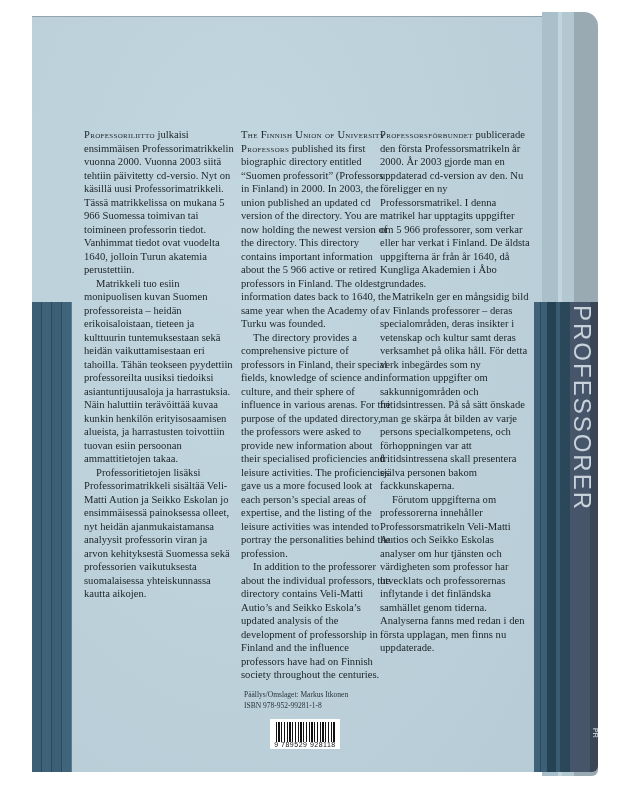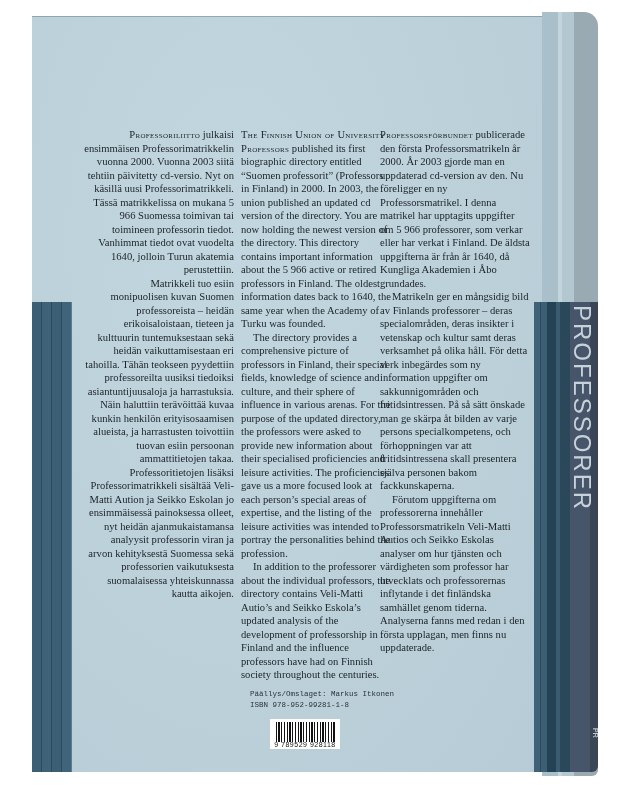--- a/index.html
+++ b/index.html
@@ -12,24 +12,24 @@
     background: linear-gradient(90deg, #a9c0cb 0 16px, #c2d4dc 16px 20px, #b3c7d0 20px 32px, #99aab3 32px 56px); }
   .band-right { position:absolute; left:534px; top:302px; width:64px; height:470px; border-radius:0 0 6px 0;
     background: linear-gradient(90deg, #3f6279 0 6px, #2c4a5e 6px 7px, #3c5f76 7px 13px, #254255 13px 22px, #3a5c71 22px 26px, #2b485b 26px 36px, #46556a 36px 56px, #3a4656 56px 64px); }
   .spine-title { position:absolute; left:568px; top:305px; width:28px; height:200px; writing-mode:vertical-rl;
     color:#c8d2da; font-family:"Liberation Sans", "DejaVu Sans", sans-serif; font-size:24px; letter-spacing:2px; font-weight:normal; line-height:28px; }
   .spine-bottom { position:absolute; left:589px; top:728px; width:10px; height:14px; color:#e8eef2; font-family:"Liberation Sans", sans-serif; font-size:7px; writing-mode:vertical-rl; }
   .col { position:absolute; top:128px; width:150px; font-size:10.6px; line-height:13.5px; color:#1b2226; text-align:left; }
   .col p { margin:0; text-indent:12px; }
   .col p.first { text-indent:0; }
   .sc { font-variant:small-caps; letter-spacing:0.3px; }
-  #col-fi { left:84px;text-align:right; }
+  #col-fi { left:84px; }
   #col-en { left:241px; width:152px; }
   #col-sv { left:380px; }
-  .credits { position:absolute; left:250px; top:689px; width:140px; font-family:Liberation Mono, monospace; font-size:7.5px; line-height:11px; color:#2a3338; }
+  .credits { position:absolute; left:244px; top:689px; width:140px; font-family:Liberation Serif, serif; font-size:7.5px; line-height:11px; color:#2a3338; }
   .credits div { white-space:nowrap; }
   .barcode { position:absolute; left:270px; top:719px; width:70px; height:30px; background:#ffffff; }
   .barcode .bars { position:absolute; left:6px; top:3px; width:60px; height:20px;
     background: repeating-linear-gradient(90deg, #111 0 1px, #fff 1px 2px, #111 2px 4px, #fff 4px 5px, #111 5px 6px, #fff 6px 8px, #111 8px 9px, #fff 9px 11px); }
   .barcode .digits { position:absolute; left:0; top:22px; width:70px; font-family:"Liberation Sans", sans-serif; font-size:7px; color:#111; text-align:center; letter-spacing:0.5px; }
 </style>
 </head>
 <body>
 
 <div class="book"></div>

